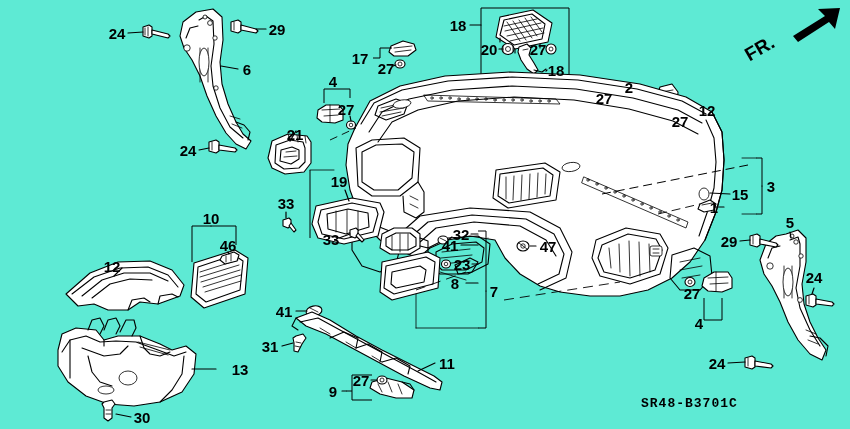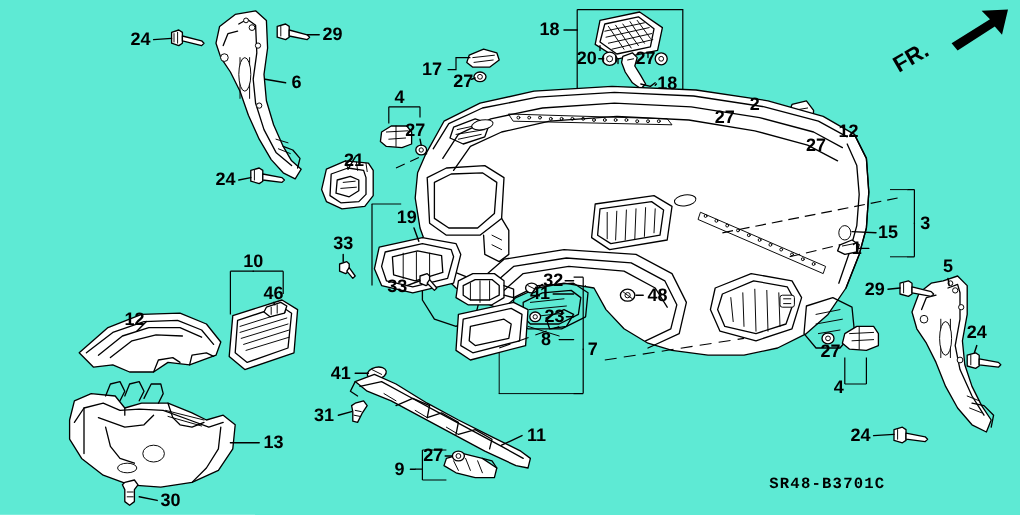--- a/index.html
+++ b/index.html
@@ -503,30 +503,30 @@
 <div class="lbl" style="left:286px;top:203px;">33</div>
 <div class="lbl" style="left:331px;top:239px;">33</div>
 <div class="lbl" style="left:211px;top:218px;">10</div>
 <div class="lbl" style="left:228px;top:245px;">46</div>
 <div class="lbl" style="left:112px;top:266px;">12</div>
 <div class="lbl" style="left:461px;top:234px;">32</div>
 <div class="lbl" style="left:450px;top:245px;">41</div>
 <div class="lbl" style="left:462px;top:264px;">23</div>
 <div class="lbl" style="left:455px;top:283px;">8</div>
 <div class="lbl" style="left:494px;top:291px;">7</div>
-<div class="lbl" style="left:548px;top:246px;">48</div>
+<div class="lbl" style="left:548px;top:246px;">47</div>
 <div class="lbl" style="left:729px;top:241px;">29</div>
 <div class="lbl" style="left:790px;top:222px;">5</div>
 <div class="lbl" style="left:814px;top:277px;">24</div>
 <div class="lbl" style="left:692px;top:293px;">27</div>
 <div class="lbl" style="left:699px;top:323px;">4</div>
 <div class="lbl" style="left:717px;top:363px;">24</div>
 <div class="lbl" style="left:284px;top:311px;">41</div>
 <div class="lbl" style="left:270px;top:346px;">31</div>
-<div class="lbl" style="left:228px;top:369px;">13</div>
+<div class="lbl" style="left:240px;top:369px;">13</div>
 <div class="lbl" style="left:447px;top:363px;">11</div>
 <div class="lbl" style="left:361px;top:380px;">27</div>
 <div class="lbl" style="left:333px;top:391px;">9</div>
 <div class="lbl" style="left:142px;top:417px;">30</div>
 
 <div class="frtxt" style="left:752px;top:44px;">FR.</div>
 
 <div class="partno" style="left:641px;top:396px;">SR48-B3701C</div>
 
 </div>

